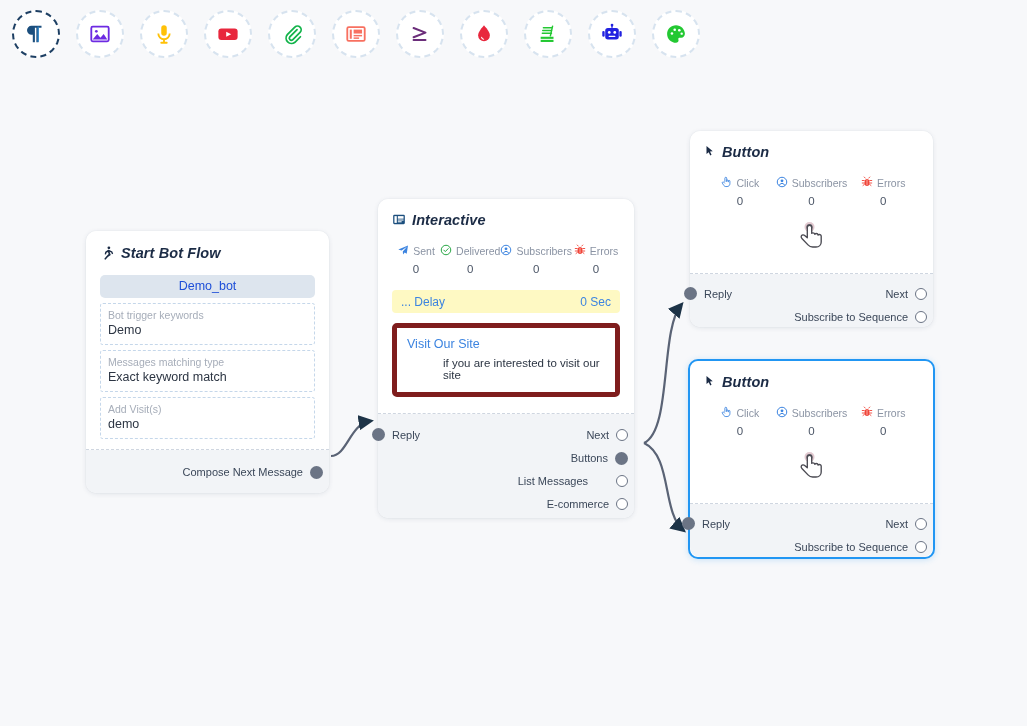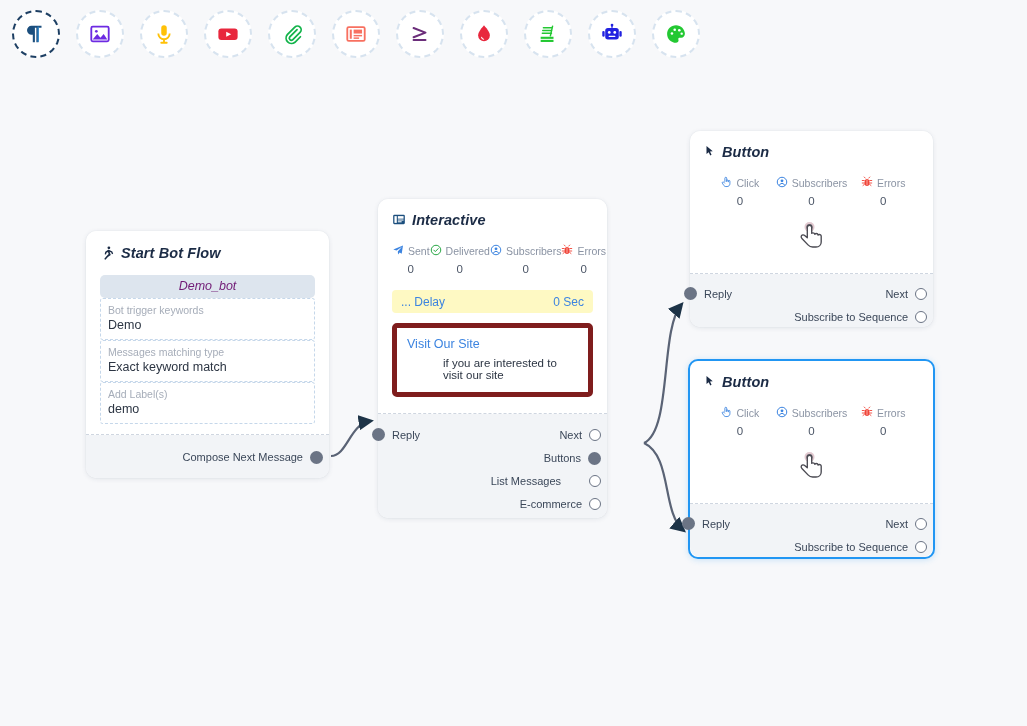--- a/index.html
+++ b/index.html
@@ -146,43 +146,43 @@
   
   #node-start { left: 86px; top: 231px; width: 243px; }
   #node-start .node-body { padding: 14px 14px 10px 14px; }
   .bot-pill {
     margin-top: 14px;
     background: #dde5ee;
     border-radius: 5px;
     height: 23px;
     line-height: 23px;
     text-align: center;
-    color: #701a75;
+    color: #1d4ed8;
     font-size: 12.5px;
-    font-style: italic;
   }
   .field {
     border: 1px dashed #c5d7ea;
     border-radius: 3px;
     padding: 4px 7px 5px 7px;
+    margin-top: 5px;
     background: #fff;
   }
   .field-label {
     font-size: 10.5px;
     color: #a6adb9;
     line-height: 14px;
   }
   .field-value {
     font-size: 12.5px;
     color: #2c3543;
     line-height: 17px;
   }
 
   
-  #node-interactive { left: 378px; top: 199px; width: 229px; }
+  #node-interactive { left: 378px; top: 199px; width: 256px; }
   #node-interactive .node-body { padding: 13px 14px 16px 14px; }
   .delay-bar {
     margin-top: 15px;
     background: #fef9c3;
     border-radius: 4px;
     height: 23px;
     display: flex;
     align-items: center;
     justify-content: space-between;
     padding: 0 9px;
@@ -372,21 +372,21 @@
 
       <div class="field">
         <div class="field-label">Bot trigger keywords</div>
         <div class="field-value">Demo</div>
       </div>
       <div class="field">
         <div class="field-label">Messages matching type</div>
         <div class="field-value">Exact keyword match</div>
       </div>
       <div class="field">
-        <div class="field-label">Add Label(s)</div>
+        <div class="field-label">Add Visit(s)</div>
         <div class="field-value">demo</div>
       </div>
     </div>
 
     <div class="node-footer" style="height:43px;padding:13px 6px 0 0;">
       <div class="handle-row">
         <span>Compose Next Message</span>
         <span class="dot-filled"></span>
       </div>
     </div>

